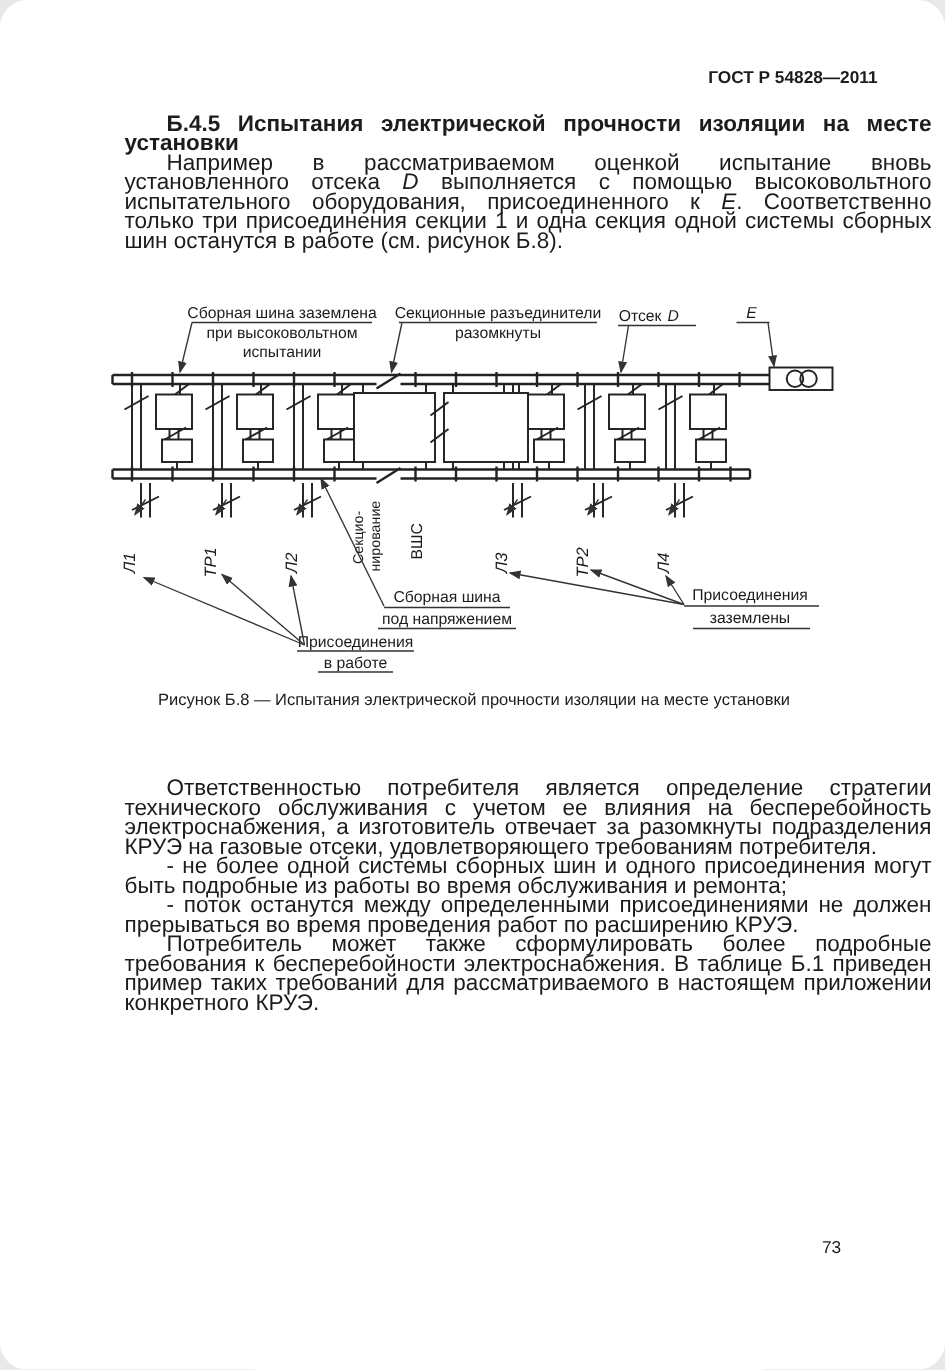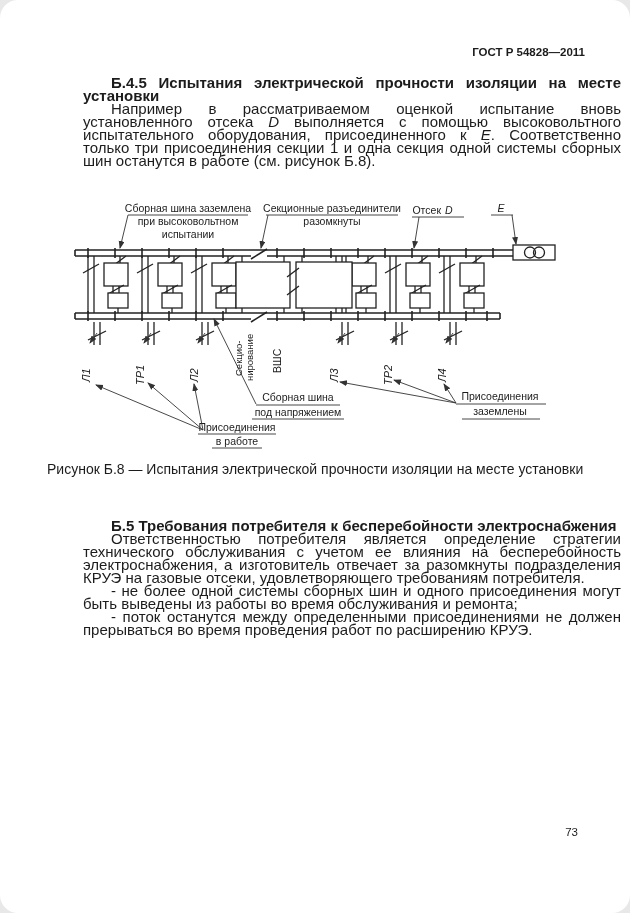--- a/index.html
+++ b/index.html
@@ -19,25 +19,25 @@
   .textblock{
     position:absolute;left:47px;width:538px;
     font-size:15px;line-height:13px;text-align:justify;margin-left:36px;
   }
   .textblock p{margin:0;text-indent:28px;}
   .textblock p.h{font-weight:bold;}
   .sec1{top:76px;}
   .sec2{top:519px;}
   .fig-caption{
     position:absolute;top:461px;left:47px;width:538px;
-    font-size:14px;
+    text-align:center;font-size:11px;
   }
   .page-num{
     position:absolute;top:826px;left:548px;width:30px;
-    text-align:right;font-size:11.5px;
+    text-align:left;font-size:11.5px;
   }
   .it{font-style:italic;}
   .figure-svg{position:absolute;top:198px;left:0;}
   svg text{font-family:"Liberation Sans",sans-serif;fill:#1c1c1c;}
   .lbl{font-size:10.5px;}
   .baylbl{font-size:11px;font-style:italic;}
   .smalllbl{font-size:9.5px;}
   .sch{stroke:#222;stroke-width:1.3;fill:none;}
   .schf{stroke:#222;stroke-width:1.6;fill:none;}
   .ldr{stroke:#333;stroke-width:0.9;fill:none;}
@@ -300,21 +300,21 @@
       <line class="shelf" x1="462" y1="419" x2="540" y2="419"></line>
       <line class="ldr" x1="456" y1="403" x2="340" y2="382" marker-end="url(#arr)"></line>
       <line class="ldr" x1="456" y1="403" x2="394" y2="380" marker-end="url(#arr)"></line>
       <line class="ldr" x1="456" y1="403" x2="444" y2="384" marker-end="url(#arr)"></line>
     </g>
   </svg>
 
   <div class="fig-caption">Рисунок Б.8 — Испытания электрической прочности изоляции на месте установки</div>
 
   <div class="textblock sec2">
-    <p class="h">Б.5 Требования потребителя к бесперебойности электроснабжения</p>
     <p>Ответственностью потребителя является определение стратегии технического обслуживания с учетом ее влияния на бесперебойность электроснабжения, а изготовитель отвечает за разомкнуты подразделения КРУЭ на газовые отсеки, удовлетворяющего требованиям потребителя.</p>
-    <p>- не более одной системы сборных шин и одного присоединения могут быть выведены из работы во время обслуживания и ремонта;</p>
+    <p>- не более одной системы сборных шин и одного присоединения могут быть подробные из работы во время обслуживания и ремонта;</p>
     <p>- поток останутся между определенными присоединениями не должен прерываться во время проведения работ по расширению КРУЭ.</p>
+    <p>Потребитель может также сформулировать более подробные требования к бесперебойности электроснабжения. В таблице Б.1 приведен пример таких требований для рассматриваемого в настоящем приложении конкретного КРУЭ.</p>
   </div>
 
   <div class="page-num">73</div>
 
 </div>
 
 </body></html>

